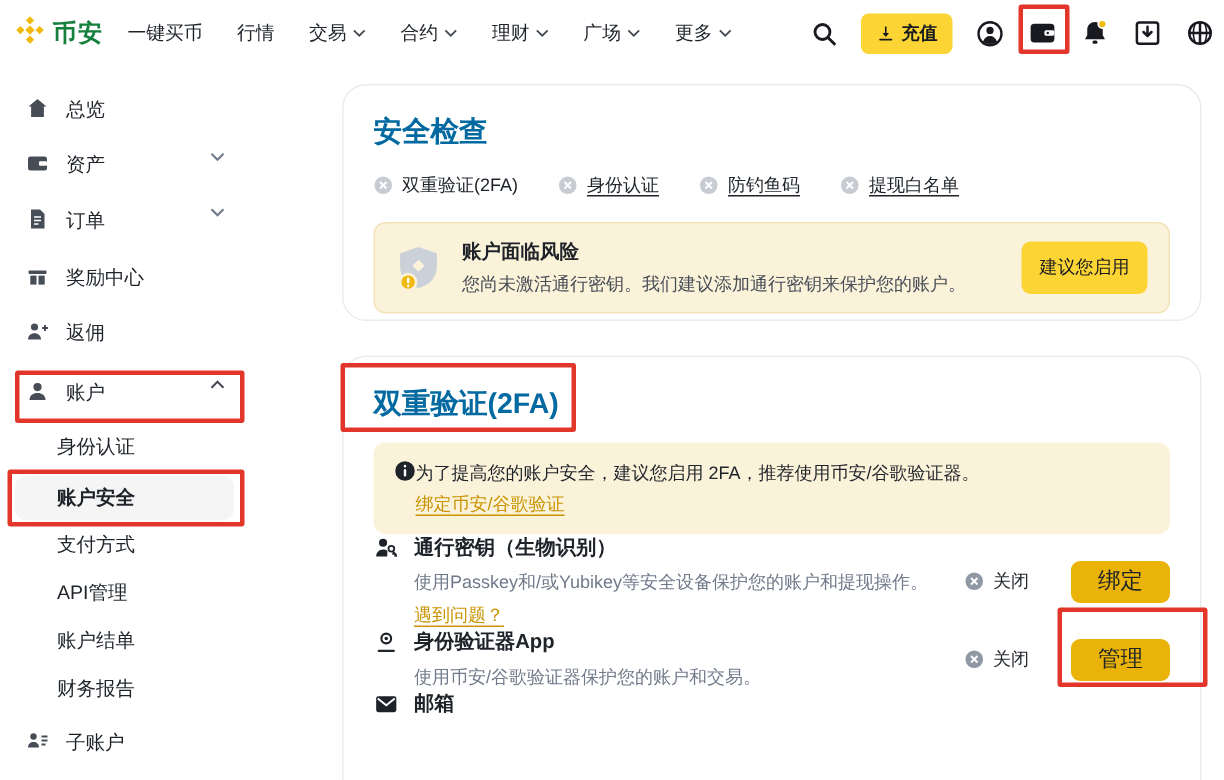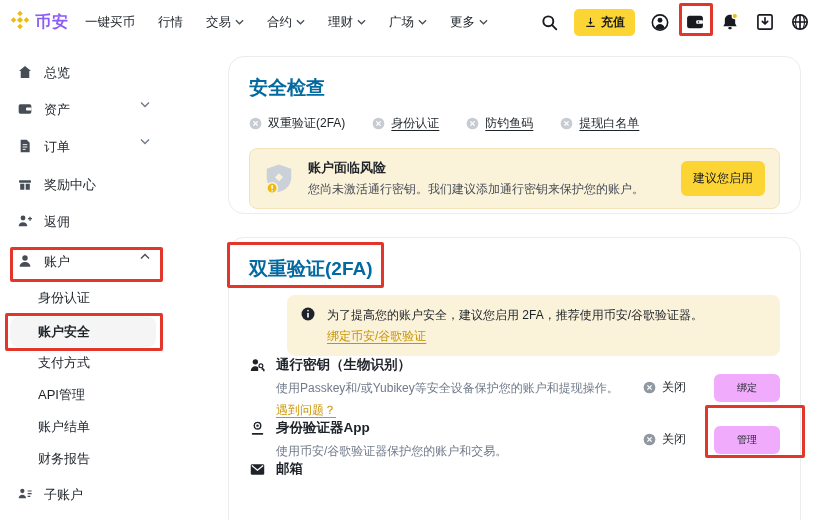--- a/index.html
+++ b/index.html
@@ -4,21 +4,21 @@
 <style>
   * { margin:0; padding:0; box-sizing:border-box; }
   html,body { width:816px; height:520px; overflow:hidden; background:#fff;
     font-family:"Liberation Sans", sans-serif; color:#1E2329; }
   .stage { position:relative; width:816px; height:520px; }
 
   
   .topbar { position:absolute; left:0; top:0; width:816px; height:44px;
     display:flex; align-items:center; background:#fff; z-index:3; }
   .logo { display:flex; align-items:center; gap:5px; margin-left:10px; cursor:pointer; }
-  .logo-text { color:#8b5cf6; font-weight:bold; font-size:16px; letter-spacing:1px; }
+  .logo-text { color:#15803d; font-weight:bold; font-size:16px; letter-spacing:1px; }
   .nav { display:flex; align-items:center; gap:23px; margin-left:16px; }
   .nav-item { display:flex; align-items:center; gap:4px; font-size:12.5px; font-weight:500;
     color:#1E2329; cursor:pointer; white-space:nowrap; }
   .chev { width:9px; height:6px; }
   .top-right { position:absolute; right:6px; top:0; height:44px; display:flex; align-items:center; gap:15px; }
   .icon-btn { width:20px; height:20px; display:flex; align-items:center; justify-content:center; cursor:pointer; }
   .recharge-btn { display:flex; align-items:center; gap:4px; background:#FCD535; color:#181A20;
     font-size:12px; font-weight:600; height:27px; padding:0 10px; border-radius:5px; border:none; cursor:pointer; }
 
   
@@ -42,37 +42,37 @@
   .warn-banner { margin-top:16px; background:#FBF2DA; border:1px solid #F3E3BA; border-radius:8px;
     display:flex; align-items:center; padding:10px 14px; }
   .shield-wrap { position:relative; width:30px; height:32px; margin-right:14px; flex:0 0 auto; }
   .warn-texts { flex:1; }
   .warn-title { font-size:13px; font-weight:600; color:#1E2329; margin-bottom:4px; }
   .warn-desc { font-size:12px; color:#474D57; }
   .yellow-btn { background:#FCD535; color:#181A20; border:none; border-radius:6px;
     font-size:12px; font-weight:500; padding:9px 12px; cursor:pointer; white-space:nowrap; }
 
   .info-banner { margin-top:13px; background:#FBF2DA; border-radius:8px; display:flex;
-    padding:11px 14px; gap:12px;margin-left:38px; }
+    padding:11px 14px; gap:0; }
   .info-text { font-size:12px; color:#1E2329; line-height:1.5; }
   .gold-link { display:inline-block; margin-top:4px; color:#C99400; font-size:12px;
     text-decoration:underline; text-underline-offset:3px; cursor:pointer; }
 
   .setting-row { display:flex; }
   .row-icon { width:17px; height:17px; margin-right:10px; margin-top:1px; flex:0 0 auto; }
   .row-main { flex:1; }
   .row-title { font-size:13.5px; font-weight:600; color:#1E2329; }
   .row-desc { font-size:12px; color:#707A8A; margin-top:6px; }
   .row-link { display:inline-block; margin-top:5px; font-size:12px; color:#C99400;
     text-decoration:underline; text-underline-offset:3px; cursor:pointer; }
   .row-right { display:flex; align-items:center; flex:0 0 auto; }
   .status-group { display:flex; align-items:center; gap:6px; margin-right:28px; }
   .status-label { font-size:12px; color:#1E2329; }
-  .gray-btn { background:#f0abfc; color:#1E2329; border:none; border-radius:6px;
-    width:66px; height:28px; font-size:10px; font-weight:500; cursor:pointer; }
+  .gray-btn { background:#eab308; color:#1E2329; border:none; border-radius:6px;
+    width:66px; height:28px; font-size:15px; font-weight:500; cursor:pointer; }
 
   
   .annotation { position:absolute; border:3px solid #E2362B; border-radius:2px;
     background:transparent; z-index:9; pointer-events:none; }
 </style>
 </head>
 <body>
 
 <div class="stage">
 

